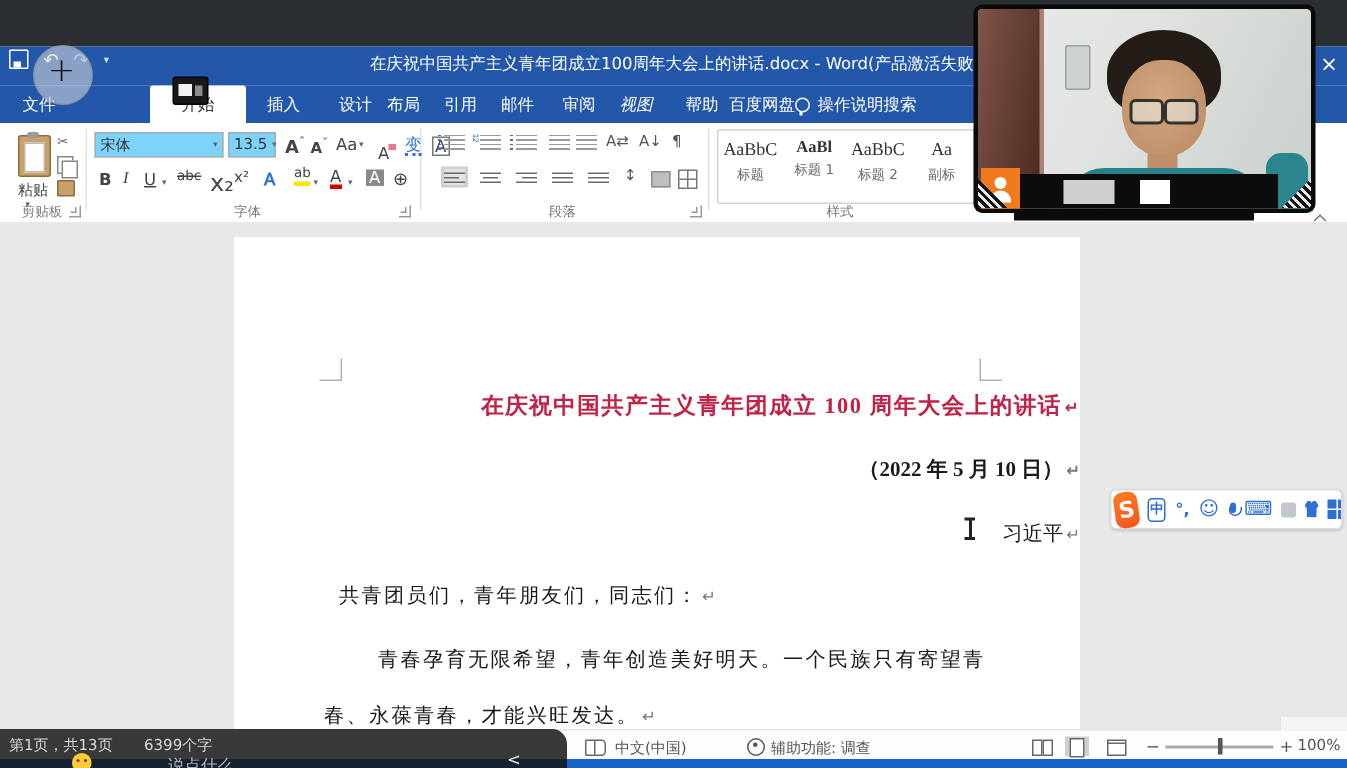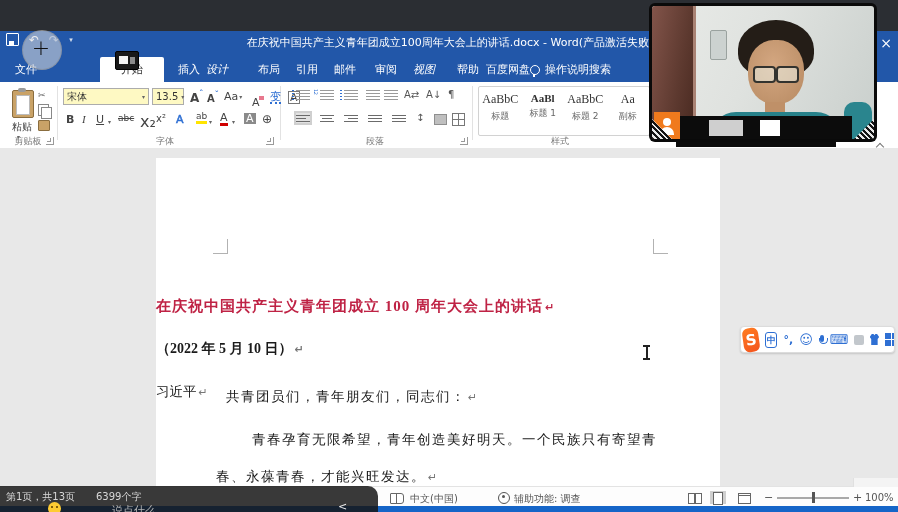--- a/index.html
+++ b/index.html
@@ -40,21 +40,21 @@
   .clipboard-icon{left:12px;top:90px;width:20px;height:26px;background:#c9a267;border:1px solid #8a6d3f;border-radius:2px;}
   .clipboard-icon:before{content:"";position:absolute;left:3px;top:4px;width:12px;height:18px;background:#fff;border:1px solid #bbb;}
   .clipboard-icon:after{content:"";position:absolute;left:5px;top:-3px;width:8px;height:4px;background:#9a9a9a;border-radius:2px;}
   .paste-label{left:8px;top:120px;width:28px;text-align:center;font-size:10px;color:#444;}
   .paste-caret{left:17px;top:133px;font-size:6px;color:#666;}
   .mini-col{left:38px;top:90px;display:flex;flex-direction:column;gap:4px;font-size:9px;color:#666;}
   .copy-ic{width:9px;height:10px;border:1px solid #888;position:relative;background:#fff;}
   .copy-ic:after{content:"";position:absolute;left:2px;top:2px;width:9px;height:10px;border:1px solid #888;background:#fff;}
   .brush-ic{width:10px;height:9px;background:#c9a267;border:1px solid #8a6d3f;border-radius:1px;}
 
-  .combo{position:absolute;height:17px;border:1px solid #acacac;background:#fef9c3;font-size:10px;color:#333;
+  .combo{position:absolute;height:17px;border:1px solid #acacac;background:#7dd3fc;font-size:10px;color:#333;
     display:flex;align-items:center;justify-content:space-between;padding:0 3px;box-sizing:border-box;}
   .combo .cc{font-size:6px;color:#666;margin-left:3px;}
   .fbtn{position:absolute;font-size:11px;color:#444;line-height:1;}
   .tick-up:after{content:"ˆ";font-size:8px;vertical-align:super;color:#2e6fd3;}
   .tick-dn:after{content:"ˇ";font-size:8px;vertical-align:super;color:#2e6fd3;}
   .u-line{text-decoration:underline;}
   .strike{text-decoration:line-through;}
   .hl-yellow{border-bottom:3px solid #ffe400;}
   .hl-red{border-bottom:3px solid #d00000;}
   .boxed{border:1px solid #777;padding:0 1px;}
@@ -81,21 +81,21 @@
   .style-name{font-size:9px;color:#666;margin-top:3px;}
   .ribbon-collapse{left:876px;top:142px;width:8px;height:8px;}
   .ribbon-collapse:before{content:"";position:absolute;left:1px;top:2px;width:5px;height:5px;border-left:1.5px solid #777;border-top:1.5px solid #777;transform:rotate(45deg);}
 
   
   .docarea{left:0;top:148px;width:898px;height:358px;background:var(--doc_bg,#e8e8e8);}
   .page{position:absolute;left:156px;top:10px;width:564px;height:348px;background:#fff;}
   .mark{position:absolute;width:14px;height:14px;}
   .mark.l{left:57px;top:81px;border-right:1px solid #b2b2b2;border-bottom:1px solid #b2b2b2;}
   .mark.r{left:497px;top:81px;border-left:1px solid #b2b2b2;border-bottom:1px solid #b2b2b2;}
-  .doc-line{position:absolute;width:100%;text-align:left;font-family:"Liberation Serif","DejaVu Serif",serif;color:#1a1a1a;white-space:nowrap;margin-top:36px;}
+  .doc-line{position:absolute;width:100%;text-align:right;font-family:"Liberation Serif","DejaVu Serif",serif;color:#1a1a1a;white-space:nowrap;}
   .doc-title{top:103px;font-size:15px;font-weight:bold;color:var(--accent_red,#bf2345);letter-spacing:1px;}
   .doc-date{top:146px;font-size:14px;font-weight:600;}
   .doc-author{top:189px;font-size:13.5px;}
   .doc-left{position:absolute;text-align:left;font-family:"Liberation Serif","DejaVu Serif",serif;font-size:13.5px;color:#1a1a1a;letter-spacing:1.5px;white-space:nowrap;}
   .salutation{left:70px;top:230px;}
   .body1{left:96px;top:273px;}
   .body2{left:60px;top:310px;}
   .pilcrow{font-size:11px;color:#777;margin-left:2px;font-family:"DejaVu Sans",sans-serif;}
   .pilcrow.red{color:var(--accent_red,#bf2345);}
   .ibeam{left:642px;top:196px;width:9px;height:17px;}
@@ -205,21 +205,21 @@
   </div>
   <div class="abs win-title">在庆祝中国共产主义青年团成立100周年大会上的讲话.docx - Word(产品激活失败)</div>
   <div class="abs close-btn">×</div>
   <div class="abs notif-dot"></div>
 
   
   <div class="abs tabrow"></div>
   <div class="tab" style="left:8px;width:36px;">文件</div>
   <div class="tab tab-home">开始</div>
   <div class="tab" style="left:172px;width:34px;">插入</div>
-  <div class="tab" style="left:200px;width:34px;font-style:italic;">设计</div>
+  <div class="tab" style="left:220px;width:34px;">设计</div>
   <div class="tab" style="left:252px;width:34px;">布局</div>
   <div class="tab" style="left:290px;width:34px;">引用</div>
   <div class="tab" style="left:328px;width:34px;">邮件</div>
   <div class="tab" style="left:369px;width:34px;">审阅</div>
   <div class="tab" style="left:407px;width:34px;font-style:italic;">视图</div>
   <div class="tab" style="left:445px;width:34px;text-align:right;">帮助</div>
   <div class="tab" style="left:483px;width:50px;">百度网盘</div>
   <div class="abs search-wrap">
     <span class="bulb"></span>
     <span>操作说明搜索</span>

